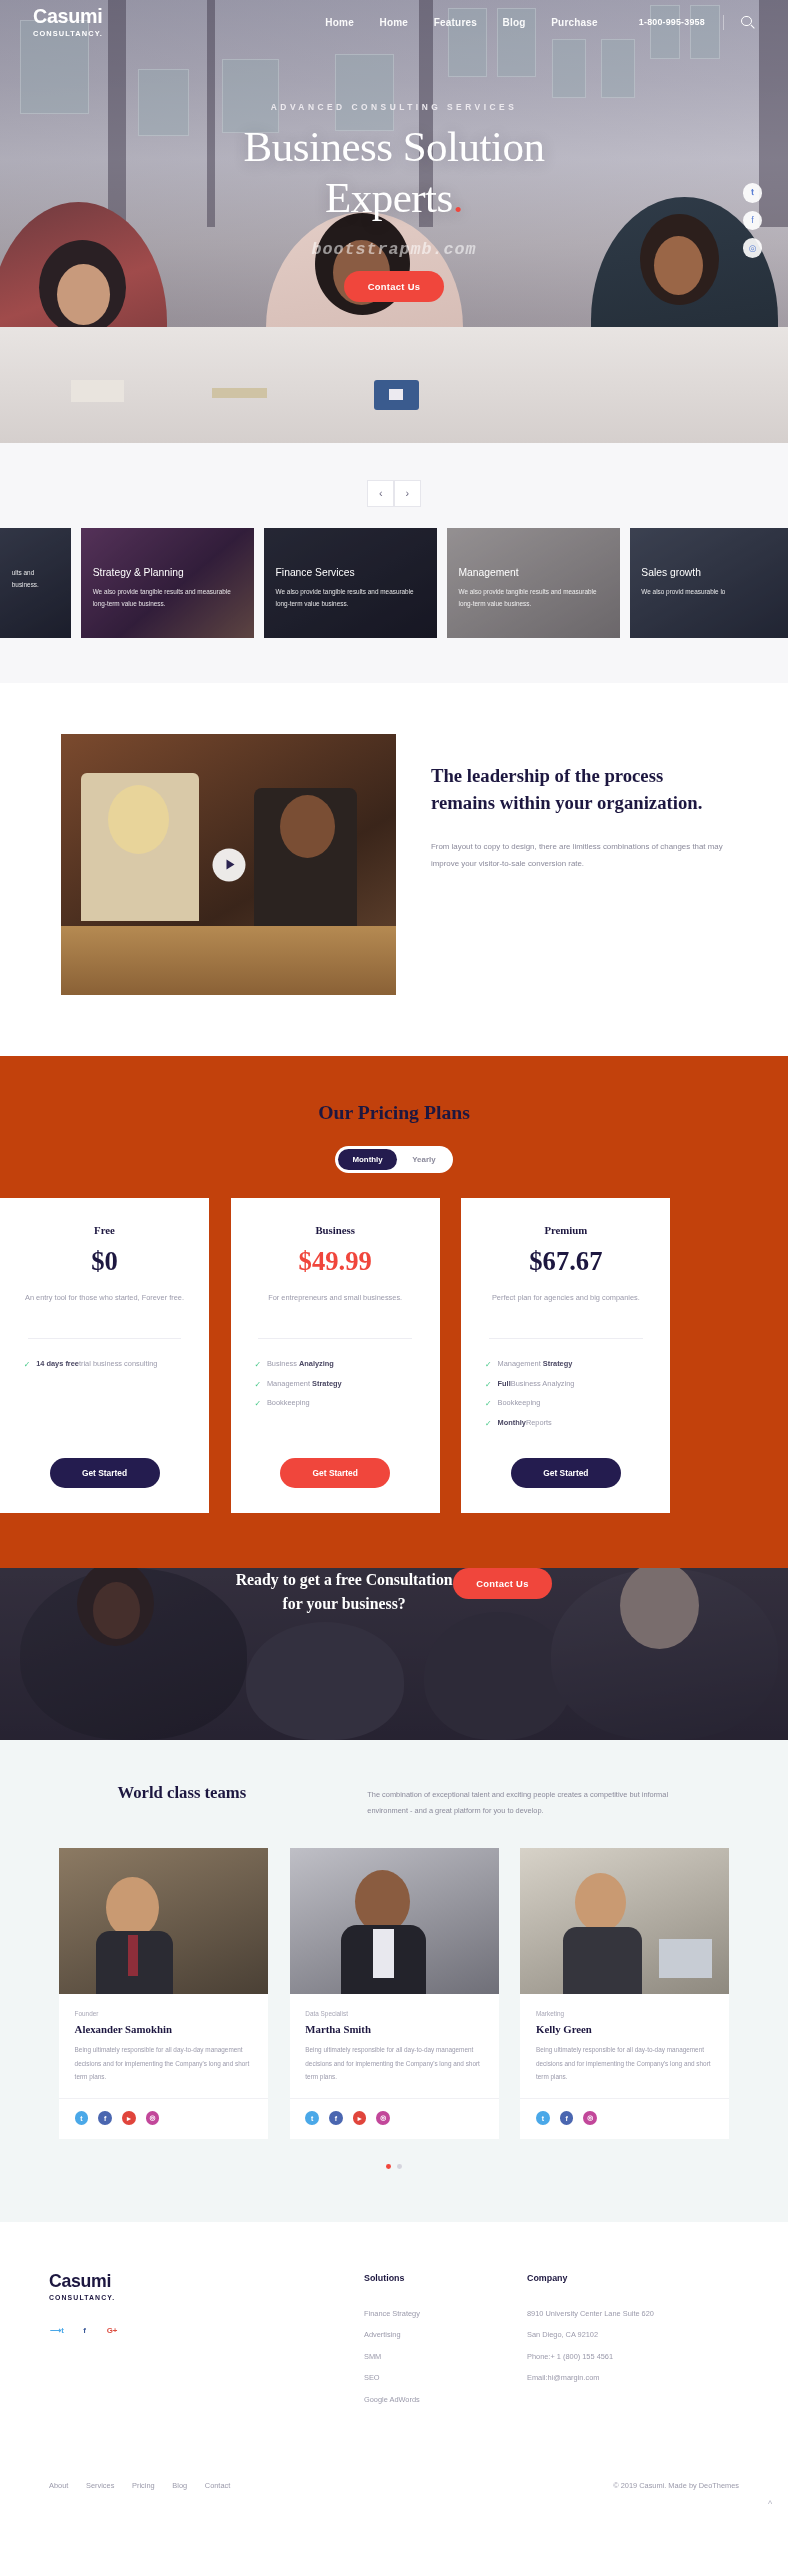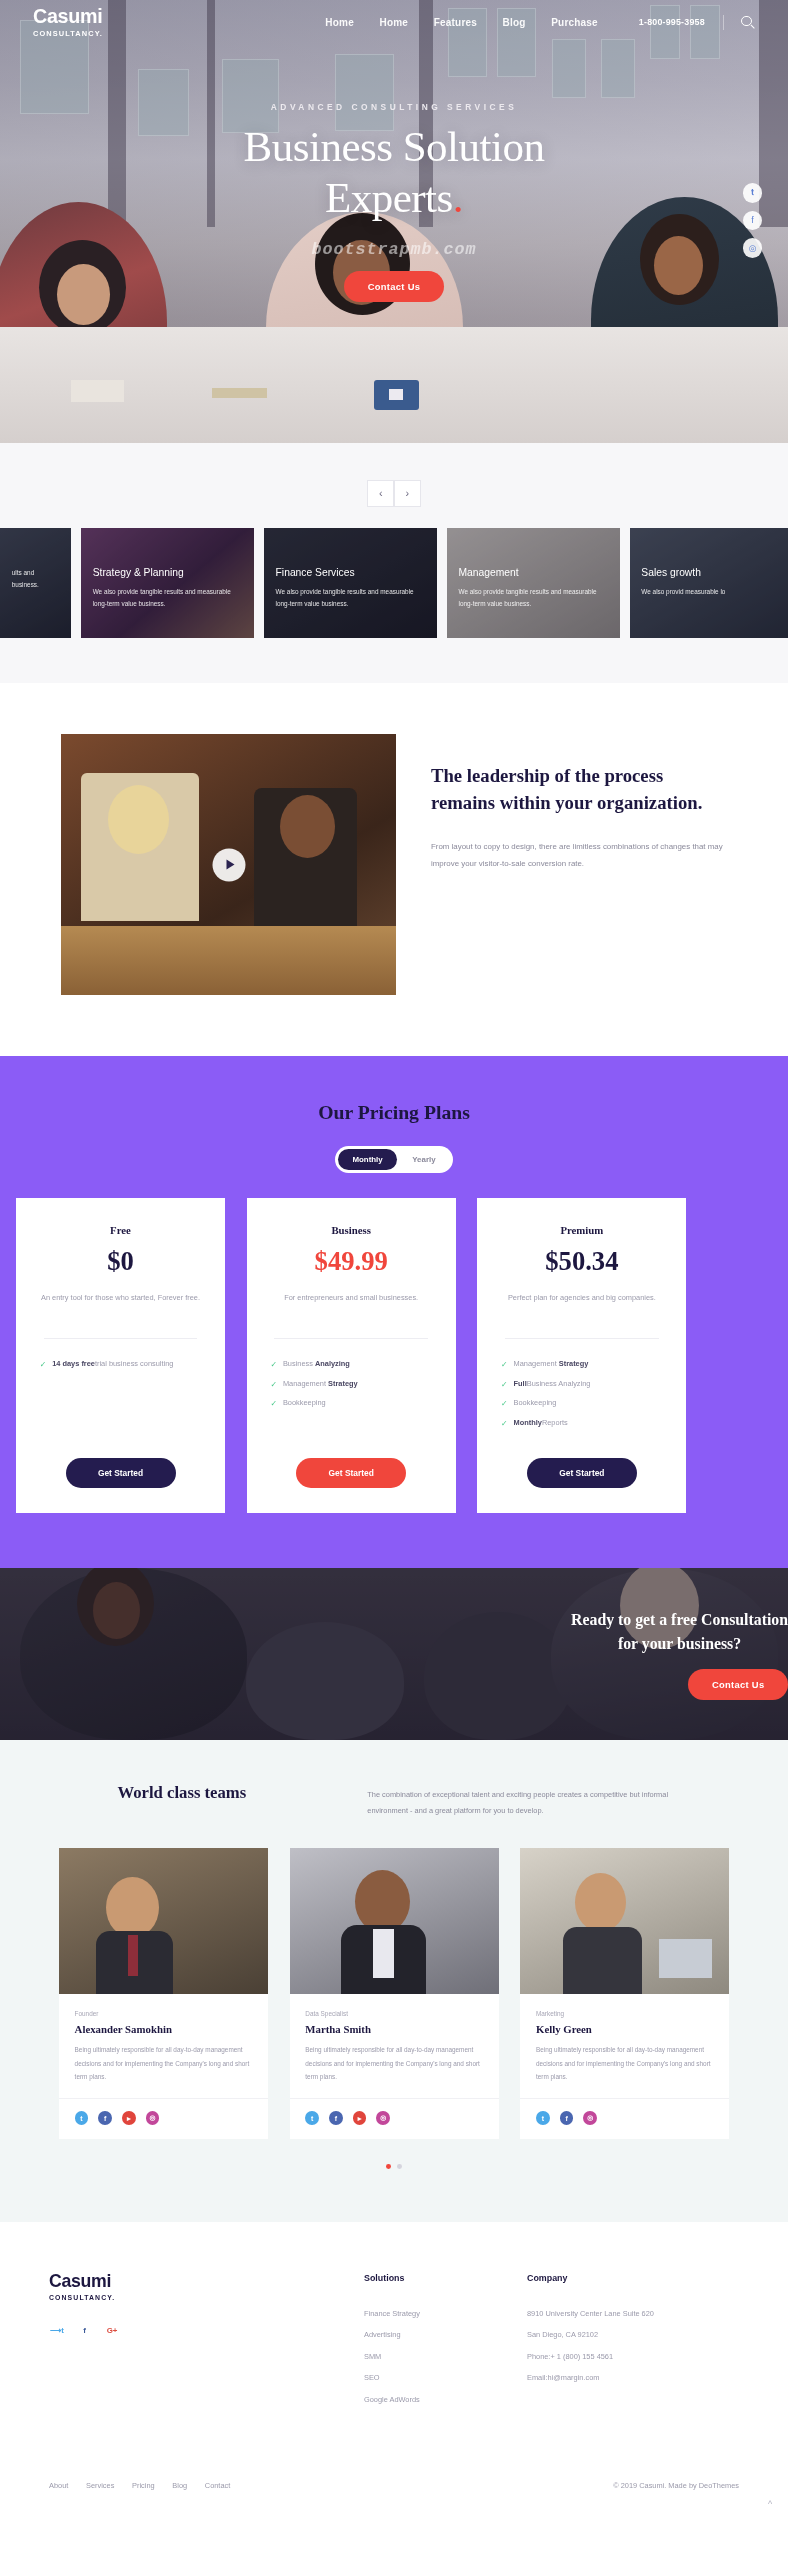--- a/index.html
+++ b/index.html
@@ -122,21 +122,21 @@
     border-bottom:5.9px solid transparent; margin-left:3px;
   }
   .lead-txt { width:296px; padding-top:27.6px; }
   .lead-h {
     font-size:18.7px; line-height:1.45; font-weight:bold; color:#1d1740;
     font-family:"Liberation Serif", serif; margin-bottom:21.7px;
   }
   .lead-p { font-size:7.9px; line-height:2.2; color:#8b8a9b; margin-bottom:15.8px; }
 
   
-  .pricing { background:#8b5cf6; padding:45px 16px 55px; }
+  .pricing { background:#c2410c; padding:45px 0 55px; }
   .sec-h {
     text-align:center; font-size:19.7px; font-weight:bold; color:#1d1740;
     font-family:"Liberation Serif", serif; margin-bottom:21.7px;
   }
   .toggle { display:flex; justify-content:center; margin-bottom:25.6px; }
   .toggle-wrap { display:flex; background:#fff; border-radius:15.8px; padding:3px; }
   .tg {
     font-size:7.9px; padding:5.9px 14.8px; border-radius:12.8px; cursor:pointer;
     color:#8b8a9b; font-weight:bold;
   }
@@ -170,21 +170,21 @@
     margin:21.7px auto 0; cursor:pointer;
   }
   .plan-btn.red { background:#f0463c; }
 
   
   .cta { position:relative; height:172px; overflow:hidden; }
   .cta-bg { position:absolute; inset:0; background:linear-gradient(to bottom,#4a4650,#33303a); }
   .cta-ov { position:absolute; inset:0; background:rgba(24,20,40,.45); }
   .cta-in {
     position:relative; z-index:3; height:100%;
-    display:flex; flex-direction:column; align-items:flex-end; justify-content:center;
+    display:flex; flex-direction:row; align-items:flex-start; justify-content:center;
   }
   .cta-h {
     color:#fff; font-size:15.8px; font-weight:bold; text-align:center;
     line-height:1.5; font-family:"Liberation Serif", serif; margin-bottom:13.8px;
   }
 
   
   .team { background:#f2f6f6; padding:43px 0 53px; }
   .team-top { display:flex; justify-content:center; gap:25.6px; margin-bottom:29.6px; }
   .team-h {
@@ -437,21 +437,21 @@
         <div class="feat">
           <span class="chk">✓</span>
           <span>Bookkeeping</span>
         </div>
       </div>
       <button class="plan-btn red">Get Started</button>
     </div>
 
     <div class="plan">
       <div class="plan-name">Premium</div>
-      <div class="plan-price">$50.34</div>
+      <div class="plan-price">$67.67</div>
       <div class="plan-desc">Perfect plan for agencies and big companies.</div>
       <div class="plan-hr"></div>
       <div class="feat-list">
         <div class="feat">
           <span class="chk">✓</span>
           <span><span>Management </span><b>Strategy</b></span>
         </div>
         <div class="feat">
           <span class="chk">✓</span>
           <span><b>Full</b><span>Business Analyzing</span></span>

